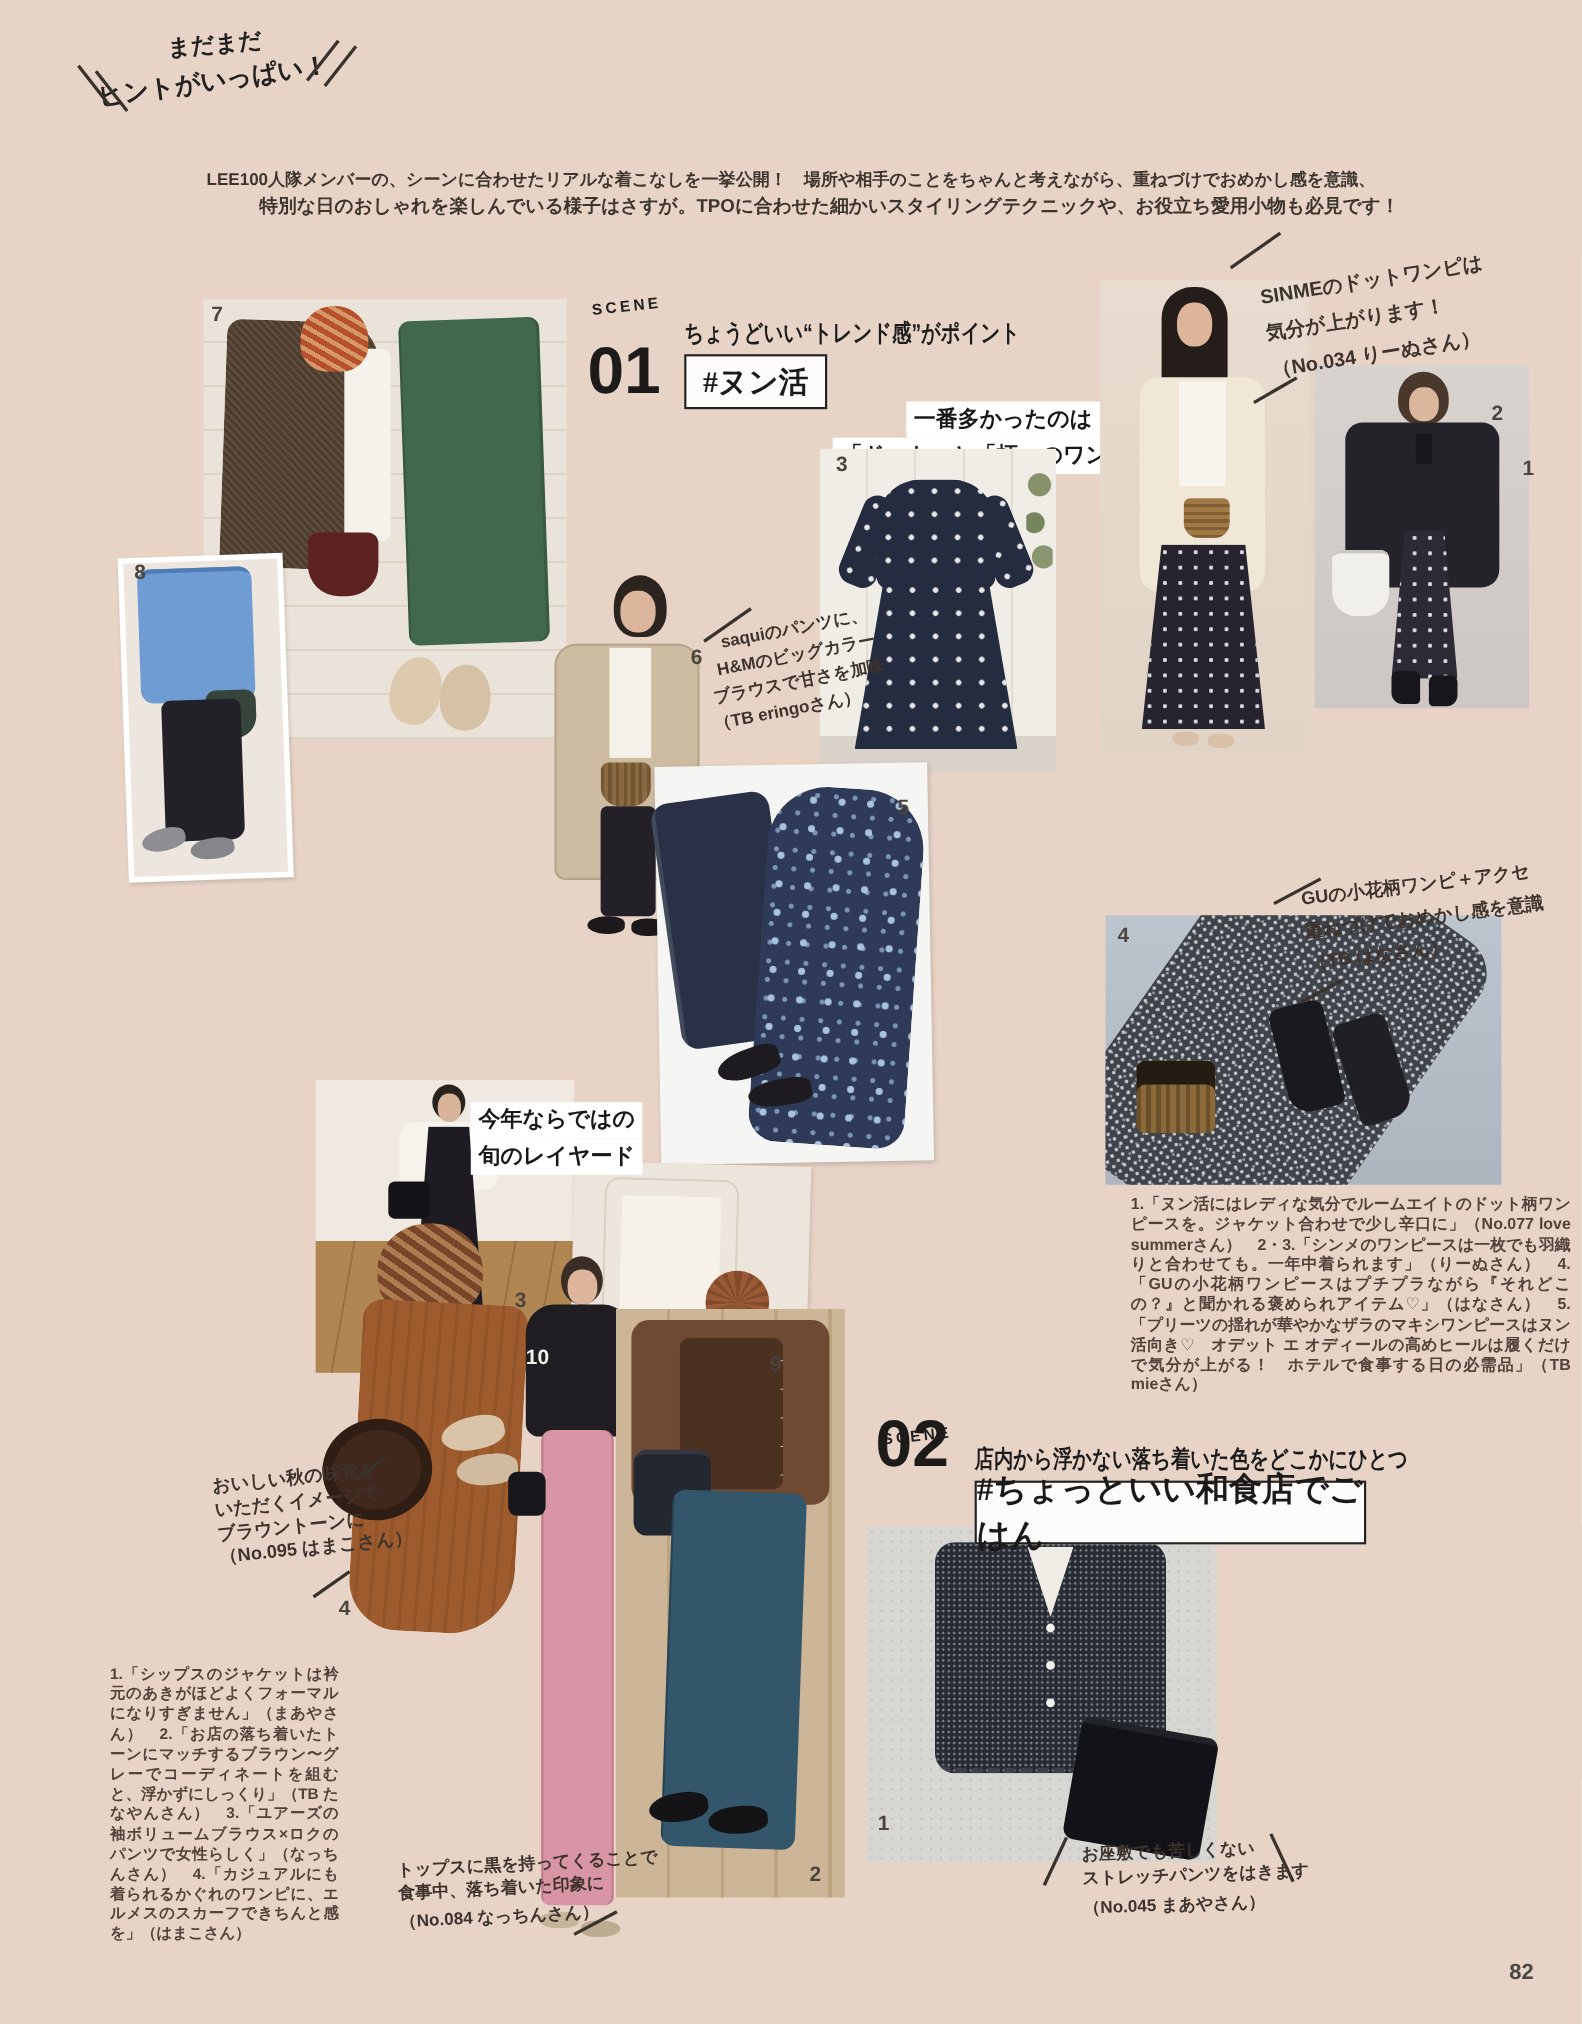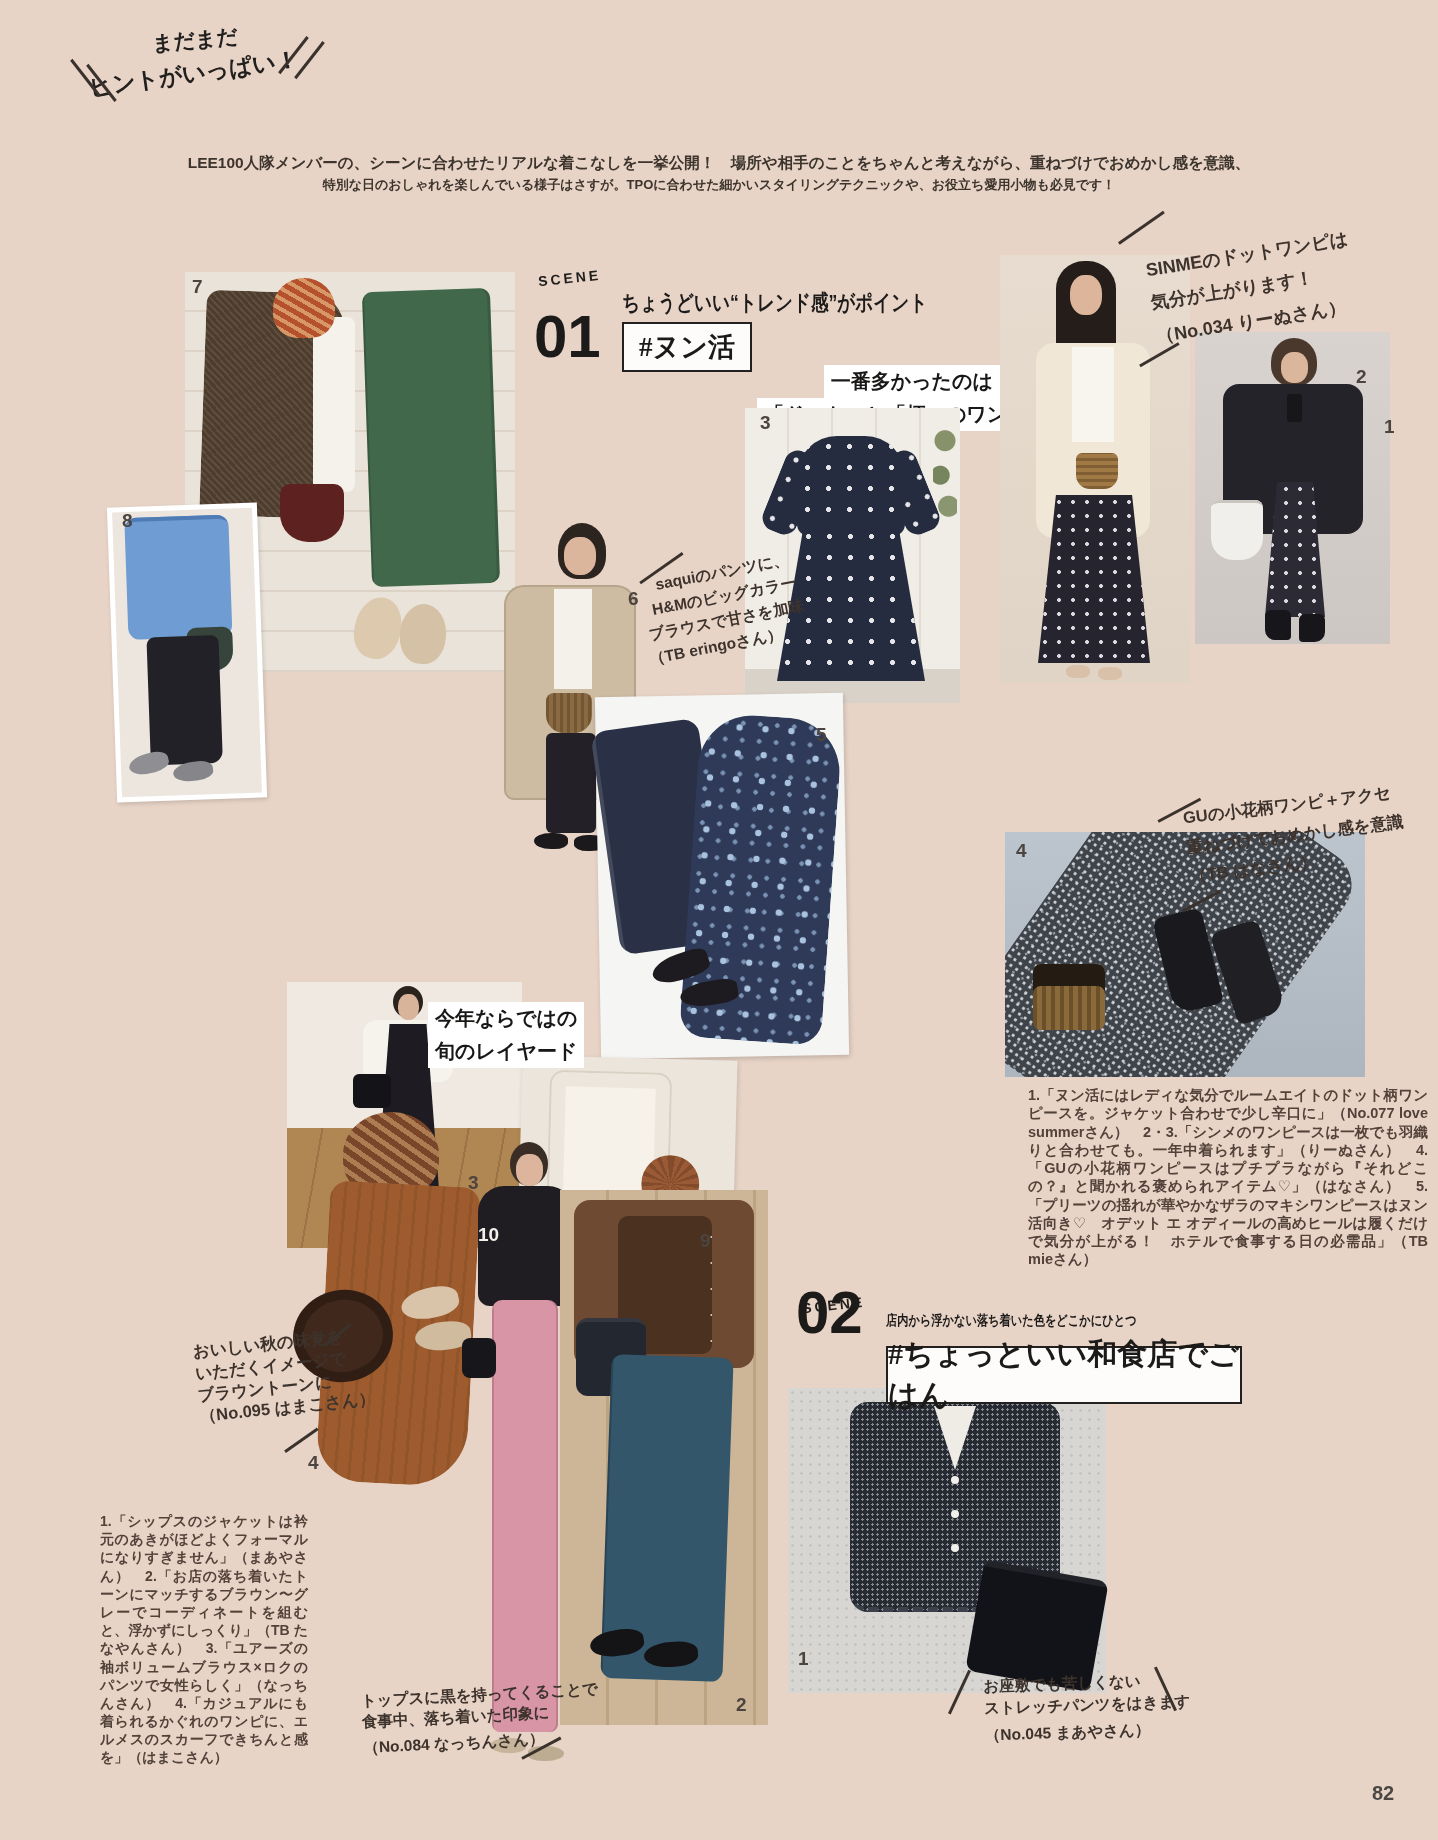--- a/index.html
+++ b/index.html
@@ -33,21 +33,21 @@
 
   <div class="sl" style="left:84px;top:55px;height:46px;transform:rotate(-38deg);"></div>
   <div class="sl" style="left:100px;top:60px;height:46px;transform:rotate(-38deg);"></div>
   <div class="t" style="left:152px;top:26px;font-size:21px;font-weight:800;color:#22201e;transform:rotate(-5deg);">まだまだ</div>
   <div class="t" style="left:88px;top:58px;font-size:23px;font-weight:800;color:#22201e;transform:rotate(-8deg);">ヒントがいっぱい！</div>
   <div class="sl" style="left:292px;top:32px;height:46px;transform:rotate(38deg);"></div>
   <div class="sl" style="left:308px;top:37px;height:46px;transform:rotate(38deg);"></div>
 
 
   <div class="t" style="left:719px;top:153px;transform:translateX(-50%);font-size:15.5px;font-weight:700;color:#3c342d;">LEE100人隊メンバーの、シーンに合わせたリアルな着こなしを一挙公開！　場所や相手のことをちゃんと考えながら、重ねづけでおめかし感を意識、</div>
-  <div class="t" style="left:719px;top:176px;transform:translateX(-50%);font-size:13px;font-weight:700;color:#3c342d;">特別な日のおしゃれを楽しんでいる様子はさすが。TPOに合わせた細かいスタイリングテクニックや、お役立ち愛用小物も必見です！</div>
+  <div class="t" style="left:754px;top:176px;transform:translateX(-50%);font-size:17px;font-weight:700;color:#3c342d;">特別な日のおしゃれを楽しんでいる様子はさすが。TPOに合わせた細かいスタイリングテクニックや、お役立ち愛用小物も必見です！</div>
 
   <div class="t scene-label" style="left:538px;top:270px;transform:rotate(-6deg);">SCENE</div>
   <div class="t scene-num" style="left:534px;top:310px;">01</div>
   <div class="t" style="left:622px;top:288px;font-size:22px;font-weight:800;color:#1d1b1a;"><span class="cond">ちょうどいい“トレンド感”がポイント</span></div>
   <div class="hashtag" style="left:622px;top:322px;width:126px;height:46px;font-size:27px;">
       <span>#ヌン活</span>
     </div>
   <div class="t" style="left:757px;top:365px;width:243px;text-align:right;font-size:20px;line-height:1.45;">
     <span class="wline">一番多かったのは</span><br>
     <span class="wline">「ドット」と「柄」のワンピース</span>
@@ -186,21 +186,21 @@
     <div class="sh" style="left:122px;top:96px;width:58px;height:58px;background:#9a5a36;border-radius:50%;background-image:repeating-conic-gradient(rgba(60,30,10,.25) 0 9deg,transparent 9deg 22deg);"></div>
     <div class="sh" style="left:14px;top:142px;width:46px;height:26px;background:#8f867c;border-radius:50% 30% 30% 50%;transform:rotate(-16deg);"></div>
     <div class="sh" style="left:52px;top:158px;width:46px;height:24px;background:#857c72;border-radius:50% 30% 30% 50%;transform:rotate(-8deg);"></div>
   </div>
   <div class="num" style="left:700px;top:1230px;">9</div>
 
   <div class="cap" style="left:1028px;top:1086px;width:400px;font-size:14.5px;line-height:1.26;">1.「ヌン活にはレディな気分でルームエイトのドット柄ワンピースを。ジャケット合わせで少し辛口に」（No.077 love summerさん）　2・3.「シンメのワンピースは一枚でも羽織りと合わせても。一年中着られます」（りーぬさん）　4.「GUの小花柄ワンピースはプチプラながら『それどこの？』と聞かれる褒められアイテム♡」（はなさん）　5.「プリーツの揺れが華やかなザラのマキシワンピースはヌン活向き♡　オデット エ オディールの高めヒールは履くだけで気分が上がる！　ホテルで食事する日の必需品」（TB mieさん）</div>
 
   <div class="t scene-label" style="left:802px;top:1297px;transform:rotate(-6deg);">SCENE</div>
   <div class="t scene-num" style="left:796px;top:1286px;">02</div>
-  <div class="t" style="left:886px;top:1312px;font-size:14px;font-weight:800;color:#1d1b1a;"><span class="cond">店内から浮かない落ち着いた色をどこかにひとつ</span></div>
+  <div class="t" style="left:886px;top:1312px;font-size:22px;font-weight:800;color:#1d1b1a;"><span class="cond">店内から浮かない落ち着いた色をどこかにひとつ</span></div>
   <div class="hashtag" style="left:886px;top:1346px;width:352px;height:54px;font-size:30px;">
       <span>#ちょっといい和食店でごはん</span>
     </div>
 
   <div class="sl" style="left:336px;top:1318px;height:34px;transform:rotate(50deg);"></div>
   <div class="ann" style="left:196px;top:1332px;font-size:16.5px;line-height:1.32;transform:rotate(-6deg);">
     <div>おいしい秋の味覚を</div>
     <div>いただくイメージで</div>
     <div>ブラウントーンに</div>
     <div>（No.095 はまこさん）</div>

